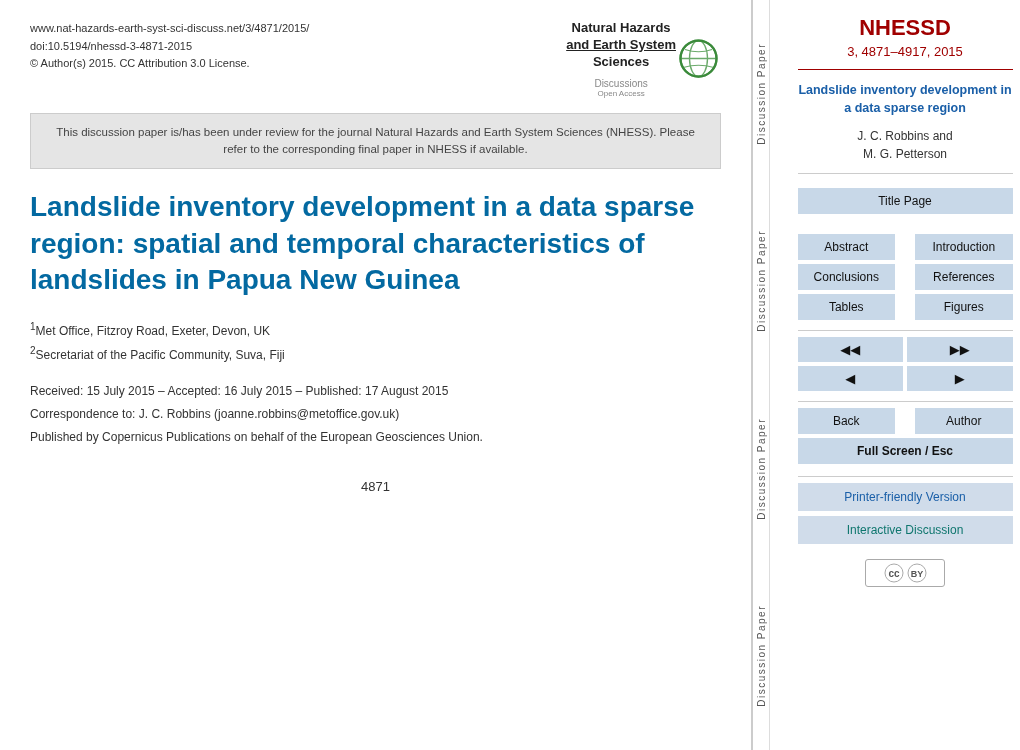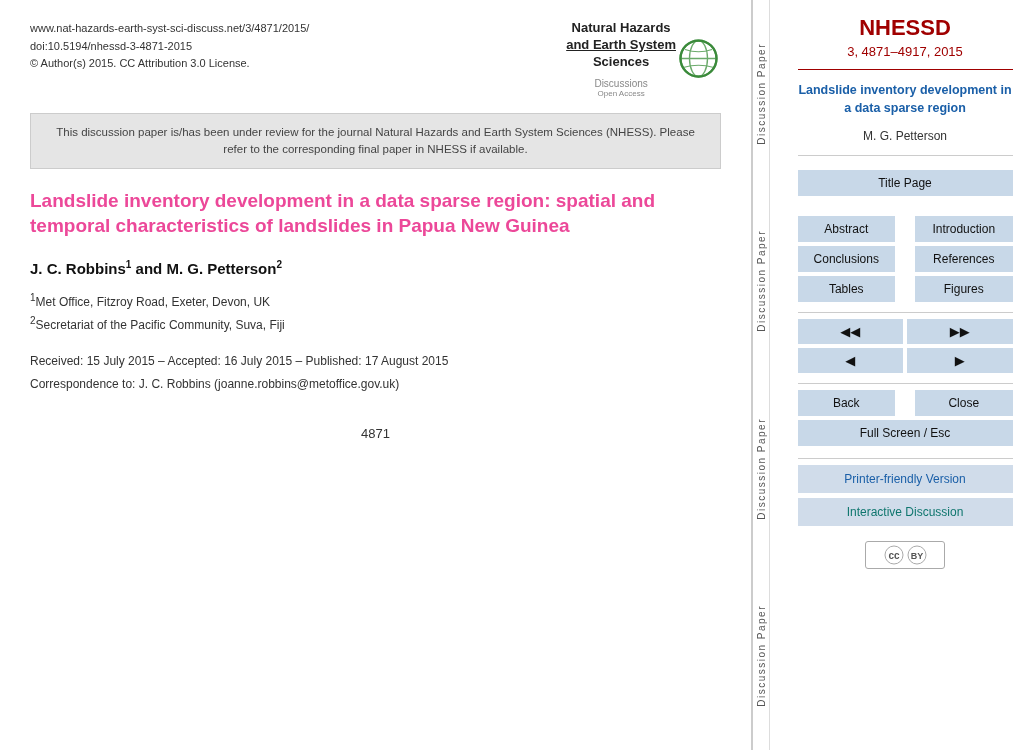--- a/index.html
+++ b/index.html
@@ -55,23 +55,23 @@
       padding: 10px 15px;
       font-size: 11.5px;
       color: #444;
       text-align: center;
       margin-bottom: 20px;
       line-height: 1.5;
     }
 
     
     .article-title {
-      font-size: 19px;
+      font-size: 28px;
       font-weight: bold;
-      color: #ec4899;
+      color: #0369a1;
       line-height: 1.3;
       margin-bottom: 20px;
     }
 
     
     .authors {
       font-size: 15px;
       color: #111;
       margin-bottom: 12px;
       font-weight: bold;
@@ -227,20 +227,21 @@
     .fullscreen-btn {
       width: 100%;
       background: #c8d8e8;
       border: none;
       padding: 6px 0;
       font-size: 12px;
       color: #111;
       cursor: pointer;
       text-align: center;
       margin-bottom: 6px;
+      font-weight: bold;
     }
 
     .printer-btn {
       width: 100%;
       background: #d0dcea;
       border: none;
       padding: 7px 0;
       font-size: 12px;
       color: #1a5fa8;
       cursor: pointer;
@@ -318,40 +319,36 @@
       </svg>
     </div>
   </div>
 
   <div class="discussion-notice">
     <span>This discussion paper is/has been under review for the journal Natural Hazards and Earth System Sciences (NHESS). Please refer to the corresponding final paper in NHESS if available.</span>
   </div>
 
   <div class="article-title">Landslide inventory development in a data sparse region: spatial and temporal characteristics of landslides in Papua New Guinea</div>
 
-  <div class="authors">
-    <span>J. C. Robbins</span><sup>1</sup>
-    <span>and</span>
-    <span>M. G. Petterson</span><sup>2</sup>
-  </div>
 
   <div class="affiliations">
     <div><sup>1</sup><span>Met Office, Fitzroy Road, Exeter, Devon, UK</span></div>
     <div><sup>2</sup><span>Secretariat of the Pacific Community, Suva, Fiji</span></div>
   </div>
 
   <div class="metadata">
     <div>
       <span>Received: 15 July 2015</span>
       <span> – </span>
       <span>Accepted: 16 July 2015</span>
       <span> – </span>
       <span>Published: 17 August 2015</span>
     </div>
     <div>Correspondence to: J. C. Robbins (joanne.robbins@metoffice.gov.uk)</div>
+    <div>Published by Copernicus Publications on behalf of the European Geosciences Union.</div>
   </div>
 
   <div class="page-number">4871</div>
 </div>
 
 <div style="width:18px; background:#fff; display:flex; flex-direction:column; justify-content:space-around; align-items:center; border-left:1px solid #ccc; border-right:1px solid #ddd; overflow:hidden;">
   <div style="writing-mode:vertical-rl; transform:rotate(180deg); font-size:10px; color:#555; letter-spacing:1.5px; white-space:nowrap;">Discussion Paper</div>
   <div style="writing-mode:vertical-rl; transform:rotate(180deg); font-size:10px; color:#555; letter-spacing:1.5px; white-space:nowrap;">Discussion Paper</div>
   <div style="writing-mode:vertical-rl; transform:rotate(180deg); font-size:10px; color:#555; letter-spacing:1.5px; white-space:nowrap;">Discussion Paper</div>
   <div style="writing-mode:vertical-rl; transform:rotate(180deg); font-size:10px; color:#555; letter-spacing:1.5px; white-space:nowrap;">Discussion Paper</div>
@@ -359,20 +356,21 @@
 
 <div class="right-sidebar">
   <div class="sidebar-inner">
 
     <div class="nhessd-title">NHESSD</div>
     <div class="nhessd-volume">3, 4871–4917, 2015</div>
 
     <div class="sidebar-paper-title">Landslide inventory development in a data sparse region</div>
 
     <div class="sidebar-authors">
+      <div>J. C. Robbins and</div>
       <div>M. G. Petterson</div>
     </div>
 
     <button class="nav-button-full">Title Page</button>
 
     <div class="nav-buttons-row">
       <button class="nav-button-half">Abstract</button>
       <button class="nav-button-half">Introduction</button>
     </div>
 
@@ -395,21 +393,21 @@
 
     <div class="nav-arrow-row">
       <button class="nav-arrow-btn">◀</button>
       <button class="nav-arrow-btn">▶</button>
     </div>
 
     <hr class="divider-line">
 
     <div class="nav-buttons-row">
       <button class="nav-button-half">Back</button>
-      <button class="nav-button-half">Close</button>
+      <button class="nav-button-half">Author</button>
     </div>
 
     <button class="fullscreen-btn">Full Screen / Esc</button>
 
     <hr class="divider-line">
 
     <button class="printer-btn">Printer-friendly Version</button>
 
     <button class="interactive-btn">Interactive Discussion</button>
 

